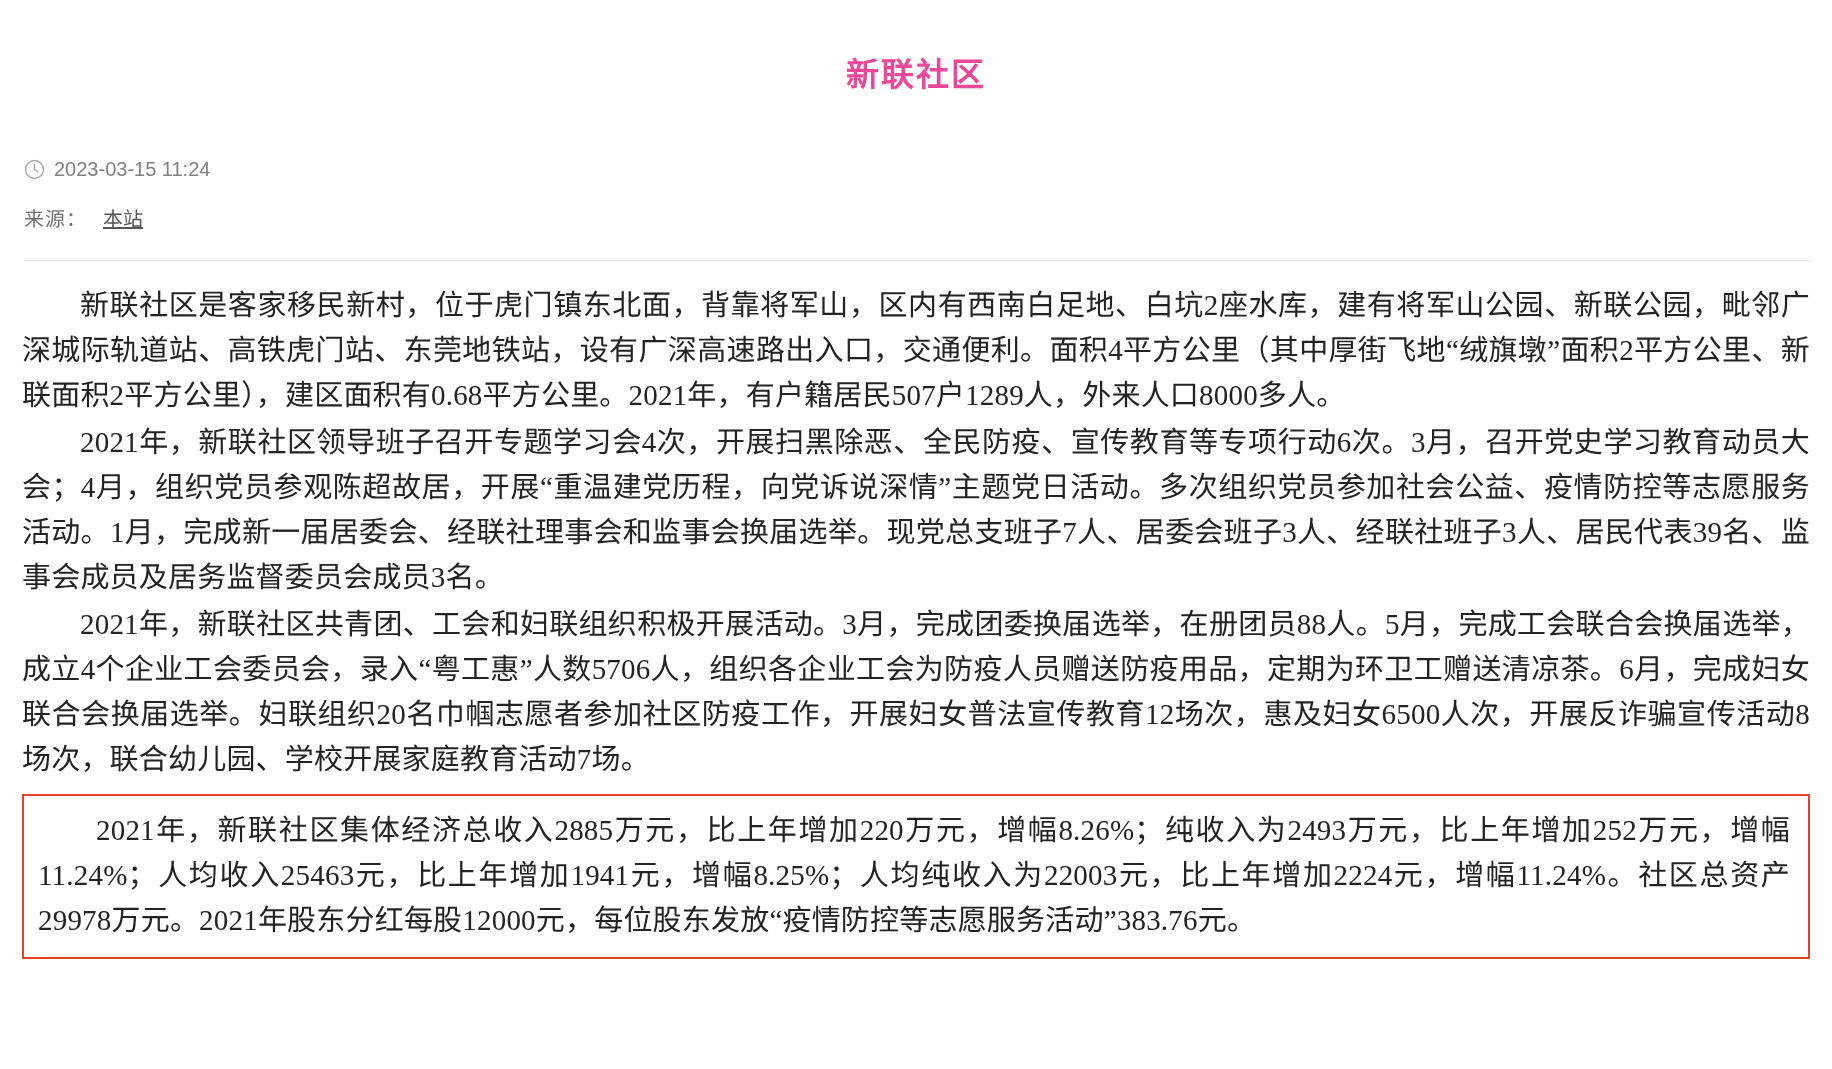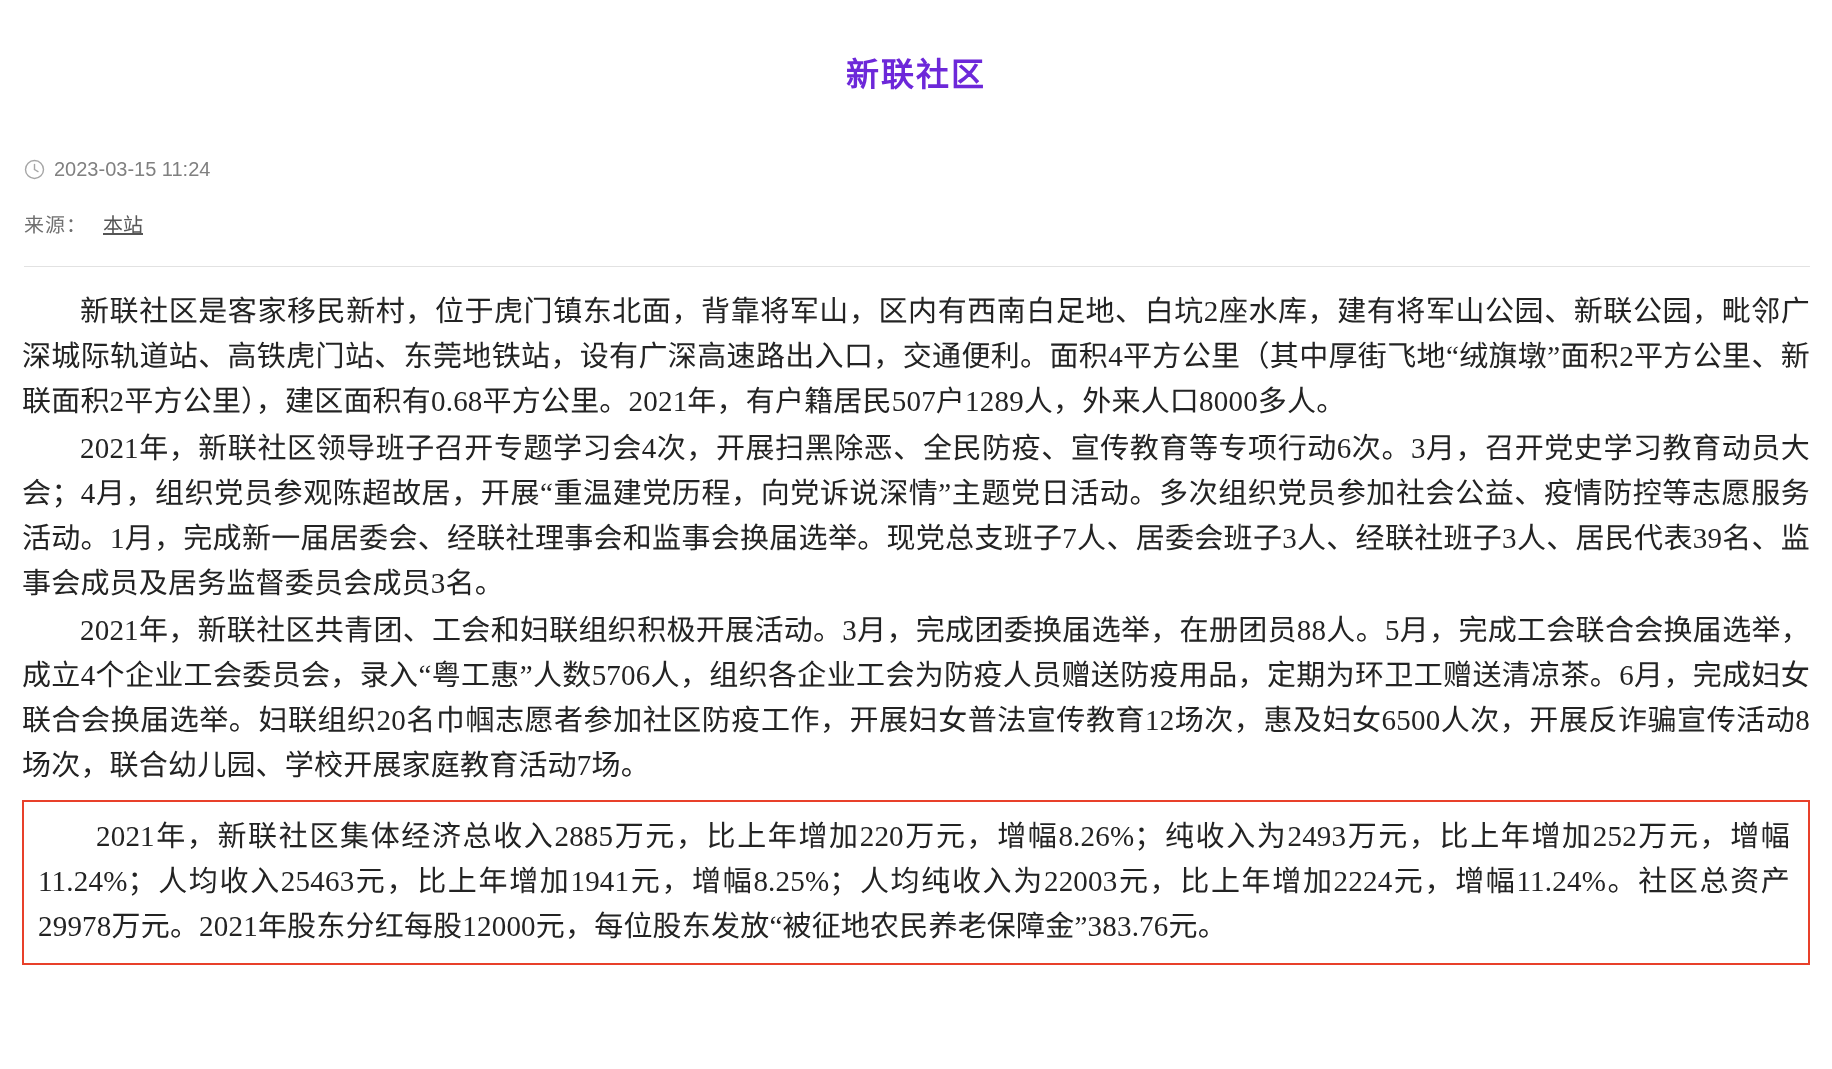--- a/index.html
+++ b/index.html
@@ -17,21 +17,21 @@
   }
   .page {
     position: relative;
     width: 1832px;
     height: 1069px;
     box-sizing: border-box;
     padding: 0 22px;
   }
   .article-title {
     text-align: center;
-    color: #6d28d9;
+    color: #ec4899;
     font-size: 33px;
     font-weight: bold;
     letter-spacing: 2px;
     padding-top: 26px;
     padding-bottom: 10px;
     font-family: "Liberation Serif", "DejaVu Serif", serif;
   }
   .meta-block {
     padding-left: 2px;
     padding-top: 30px;
@@ -50,21 +50,20 @@
     display: inline-block;
     width: 21px;
     height: 21px;
     margin-right: 9px;
     flex: 0 0 auto;
   }
   .meta-source-row {
     color: #6f6f6f;
     font-size: 20px;
     font-family: "Liberation Serif", "DejaVu Serif", serif;
-    margin-top: 6px;
   }
   .meta-source-label {
     letter-spacing: 1px;
     margin-right: 16px;
   }
   .meta-source-value {
     color: #555555;
     text-decoration: underline;
   }
   .divider {
@@ -119,17 +118,17 @@
     </div>
     <div class="divider"></div>
   </div>
 
   <div class="body-content">
     <p class="para">新联社区是客家移民新村，位于虎门镇东北面，背靠将军山，区内有西南白足地、白坑2座水库，建有将军山公园、新联公园，毗邻广深城际轨道站、高铁虎门站、东莞地铁站，设有广深高速路出入口，交通便利。面积4平方公里（其中厚街飞地“绒旗墩”面积2平方公里、新联面积2平方公里），建区面积有0.68平方公里。2021年，有户籍居民507户1289人，外来人口8000多人。</p>
     <p class="para">2021年，新联社区领导班子召开专题学习会4次，开展扫黑除恶、全民防疫、宣传教育等专项行动6次。3月，召开党史学习教育动员大会；4月，组织党员参观陈超故居，开展“重温建党历程，向党诉说深情”主题党日活动。多次组织党员参加社会公益、疫情防控等志愿服务活动。1月，完成新一届居委会、经联社理事会和监事会换届选举。现党总支班子7人、居委会班子3人、经联社班子3人、居民代表39名、监事会成员及居务监督委员会成员3名。</p>
     <p class="para">2021年，新联社区共青团、工会和妇联组织积极开展活动。3月，完成团委换届选举，在册团员88人。5月，完成工会联合会换届选举，成立4个企业工会委员会，录入“粤工惠”人数5706人，组织各企业工会为防疫人员赠送防疫用品，定期为环卫工赠送清凉茶。6月，完成妇女联合会换届选举。妇联组织20名巾帼志愿者参加社区防疫工作，开展妇女普法宣传教育12场次，惠及妇女6500人次，开展反诈骗宣传活动8场次，联合幼儿园、学校开展家庭教育活动7场。</p>
 
     <div class="highlight-box">
-      <p class="para">2021年，新联社区集体经济总收入2885万元，比上年增加220万元，增幅8.26%；纯收入为2493万元，比上年增加252万元，增幅11.24%；人均收入25463元，比上年增加1941元，增幅8.25%；人均纯收入为22003元，比上年增加2224元，增幅11.24%。社区总资产29978万元。2021年股东分红每股12000元，每位股东发放“被征地农民养老保障金”383.76元。</p>
+      <p class="para">2021年，新联社区集体经济总收入2885万元，比上年增加220万元，增幅8.26%；纯收入为2493万元，比上年增加252万元，增幅11.24%；人均收入25463元，比上年增加1941元，增幅8.25%；人均纯收入为22003元，比上年增加2224元，增幅11.24%。社区总资产29978万元。2021年股东分红每股12000元，每位股东发放“疫情防控等志愿服务活动”383.76元。</p>
     </div>
   </div>
 
 </div>
 
 </body></html>

